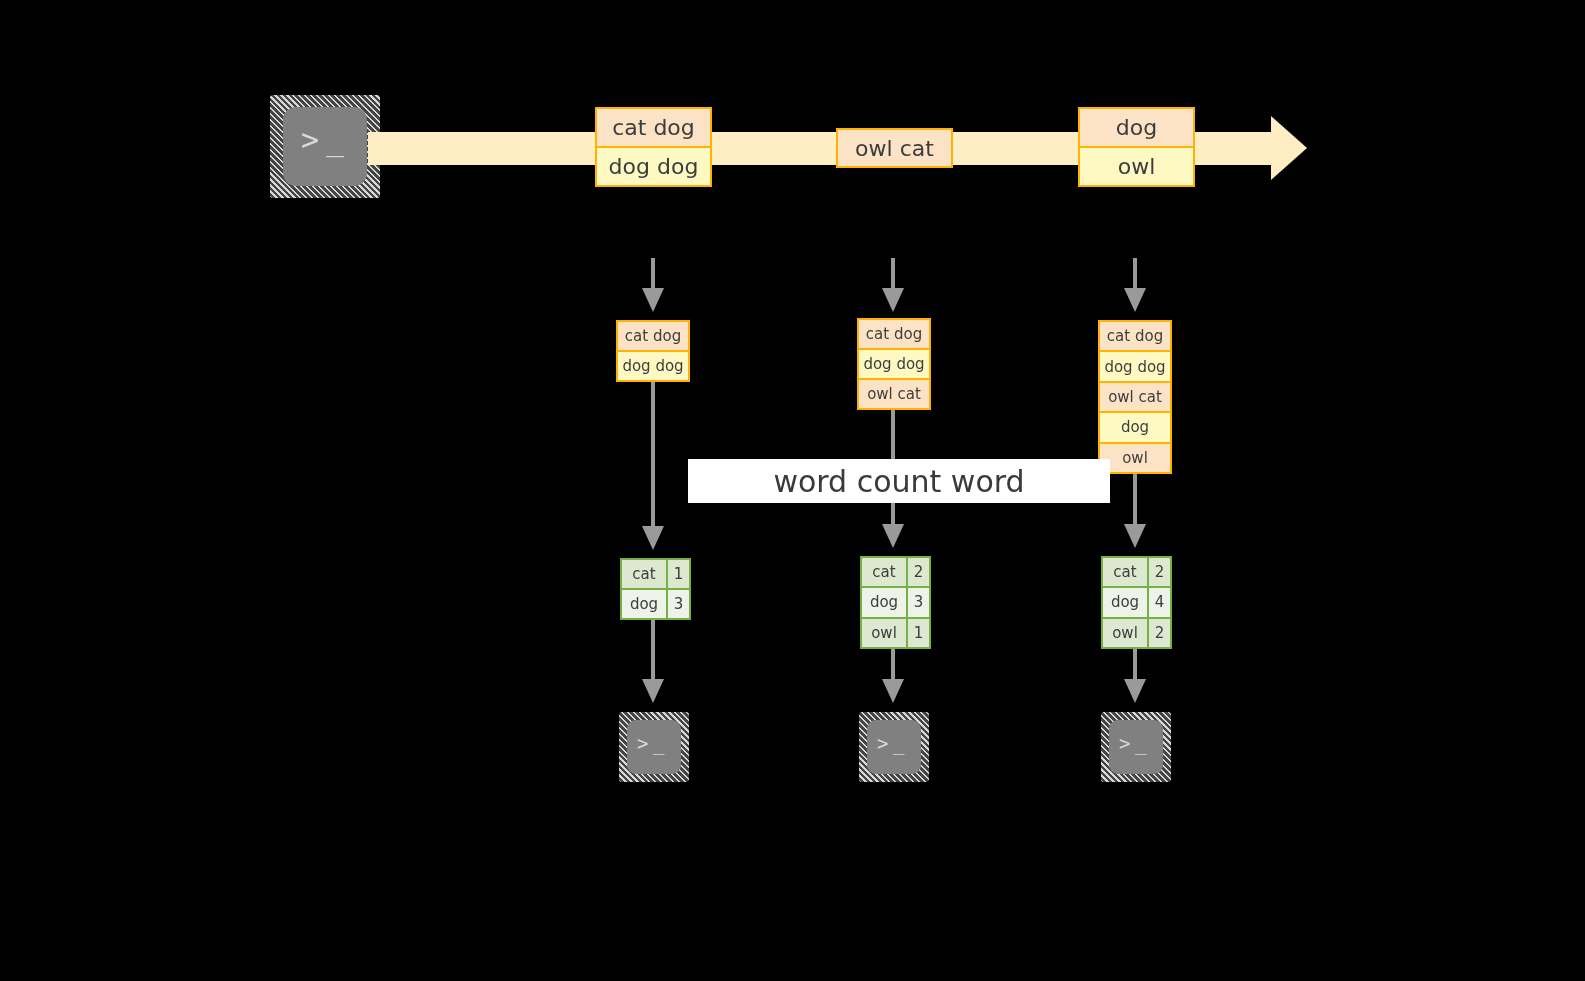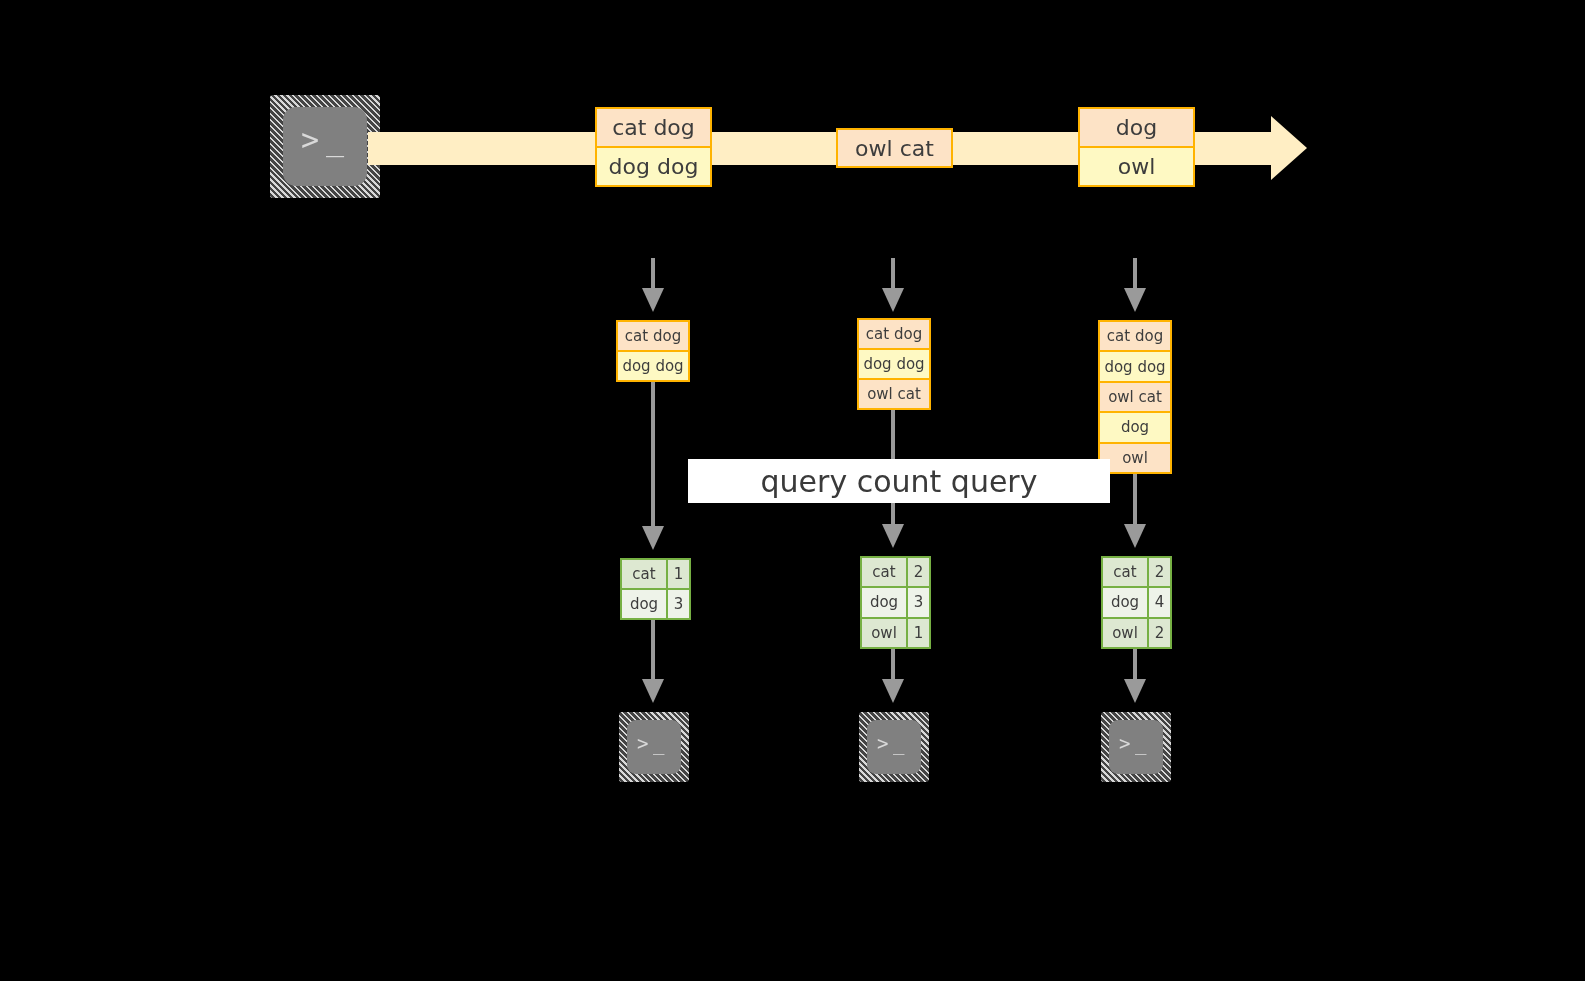--- a/index.html
+++ b/index.html
@@ -270,15 +270,15 @@
   <div class="vline" style="left:1133px; top:649px; height:34px;"></div>
   <div class="vhead" style="left:1124px; top:679px;"></div>
 
   <div class="terminal" style="left:1101px; top:712px; width:70px; height:70px;">
     <div class="hatch"></div>
     <div class="body" style="left:8px; top:8px; width:54px; height:54px; border-radius:9px;"></div>
     <div class="glyph" style="left:18px; top:22px; font-size:19px;">&gt;</div>
     <div class="glyph" style="left:34px; top:22px; font-size:19px;">_</div>
   </div>
 
-  <div class="query-label" style="left:688px; top:459px; width:422px; height:44px; font-size:30px;">query count query</div>
+  <div class="query-label" style="left:688px; top:459px; width:422px; height:44px; font-size:30px;">word count word</div>
 
 </div>
 
 </body></html>

